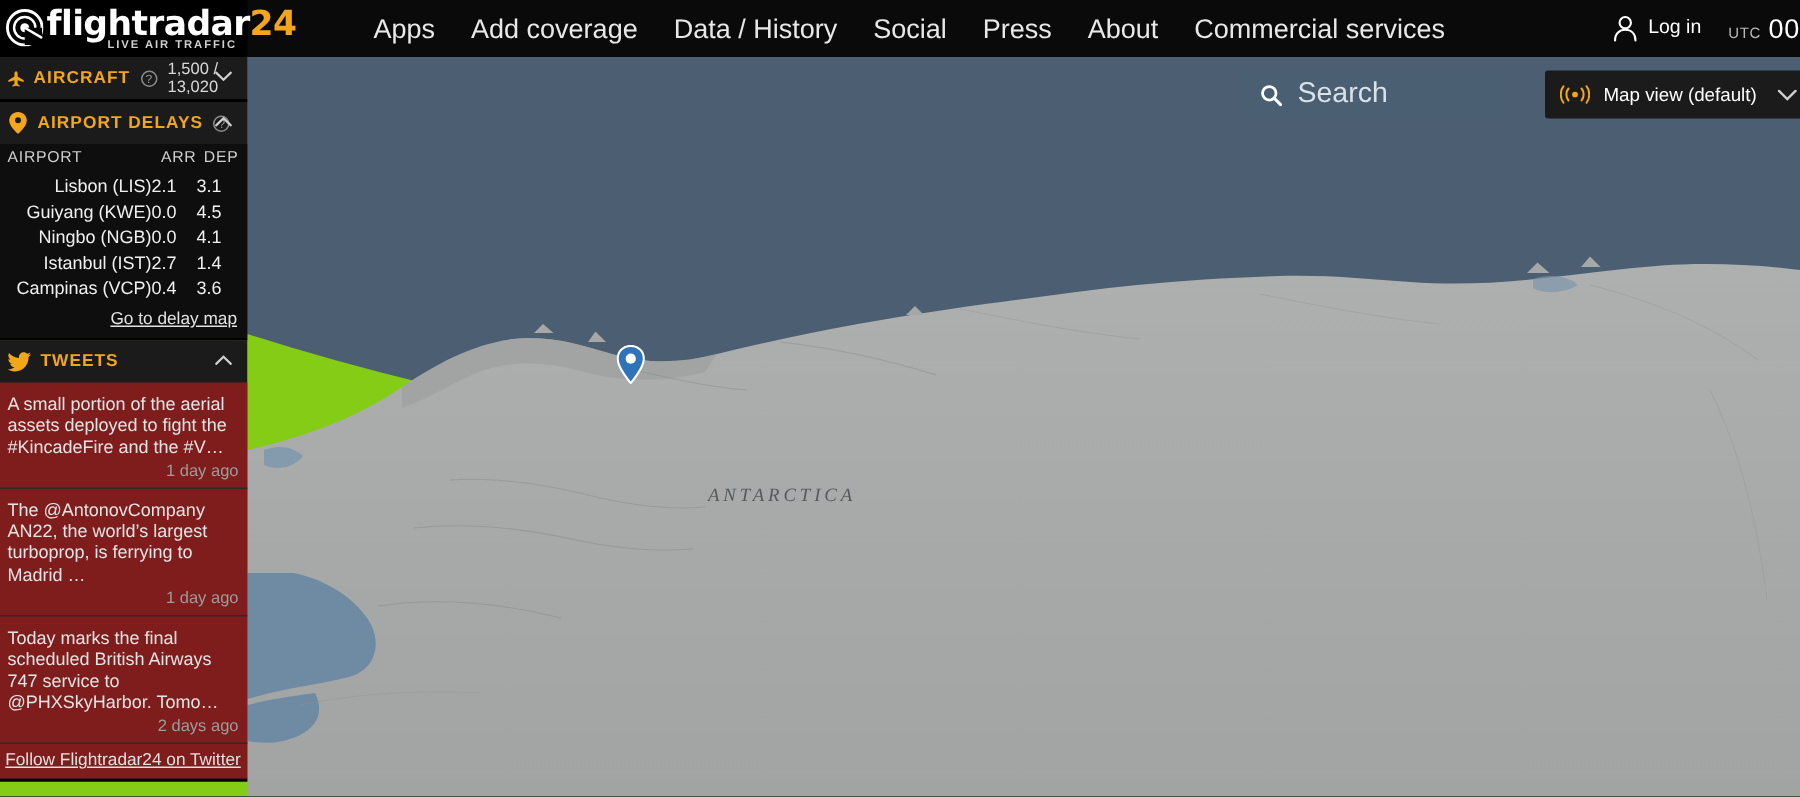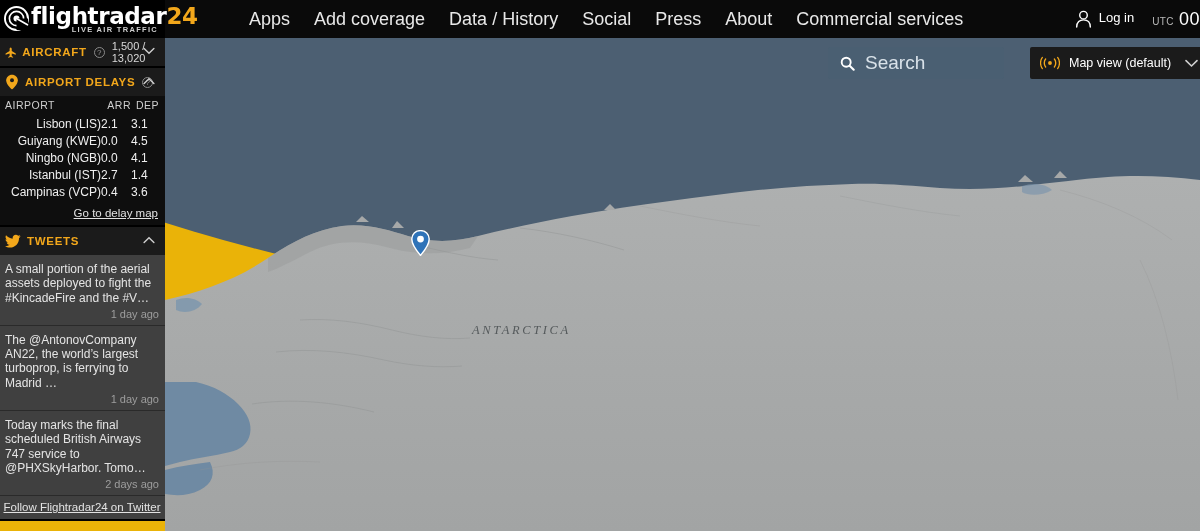--- a/index.html
+++ b/index.html
@@ -8,21 +8,21 @@
     font-family:"Liberation Sans", sans-serif;
     background:#000;
     color:#fff;
     -webkit-font-smoothing:antialiased;
   }
   #app { position:relative; width:1200px; height:531px; overflow:hidden; }
 
   
   .map {
     position:absolute; left:0; top:0; width:1200px; height:531px;
-    background:#eab308; overflow:hidden;
+    background:#84cc16; overflow:hidden;
   }
   .ocean-band {
     position:absolute; border-radius:50%;
   }
   .ob1 { width:2700px; height:1500px; left:-520px; top:-1180px; background:#4c5f72; }
   .ob2 { width:2900px; height:1560px; left:-640px; top:-1290px; background:#566b7e; }
   .ob3 { width:3150px; height:1660px; left:-790px; top:-1430px; background:#5f7389; }
   .ob4 { width:3400px; height:1760px; left:-940px; top:-1560px; background:#6a809a; }
 
   .land {
@@ -106,21 +106,21 @@
     white-space:nowrap;
   }
   .delay-table td.apt { text-align:right; }
   .delay-table th.arr, .delay-table td.arr { width:30px; }
   .delay-table th.dep, .delay-table td.dep { width:28px; }
   .delay-link {
     display:block; text-align:right; font-size:11.5px; color:#e2e2e2;
     text-decoration:underline; margin-top:7px; padding-right:1px;
   }
 
-  .tweets { background:#404040; }
+  .tweets { background:#7f1d1d; }
   .tweet { padding:7px 6px 5px 5px; border-bottom:1px solid #2a2a2a; }
   .tweet-text { font-size:12px; line-height:14.3px; color:#e4e4e4; }
   .tweet-time { font-size:11px; color:#9d9d9d; text-align:right; margin-top:3px; }
   .tweet-follow {
     display:block; font-size:11.5px; color:#e2e2e2; text-decoration:underline;
     padding:5px 4px 6px 3px; text-align:center;
   }
 
   
   .search-box {

